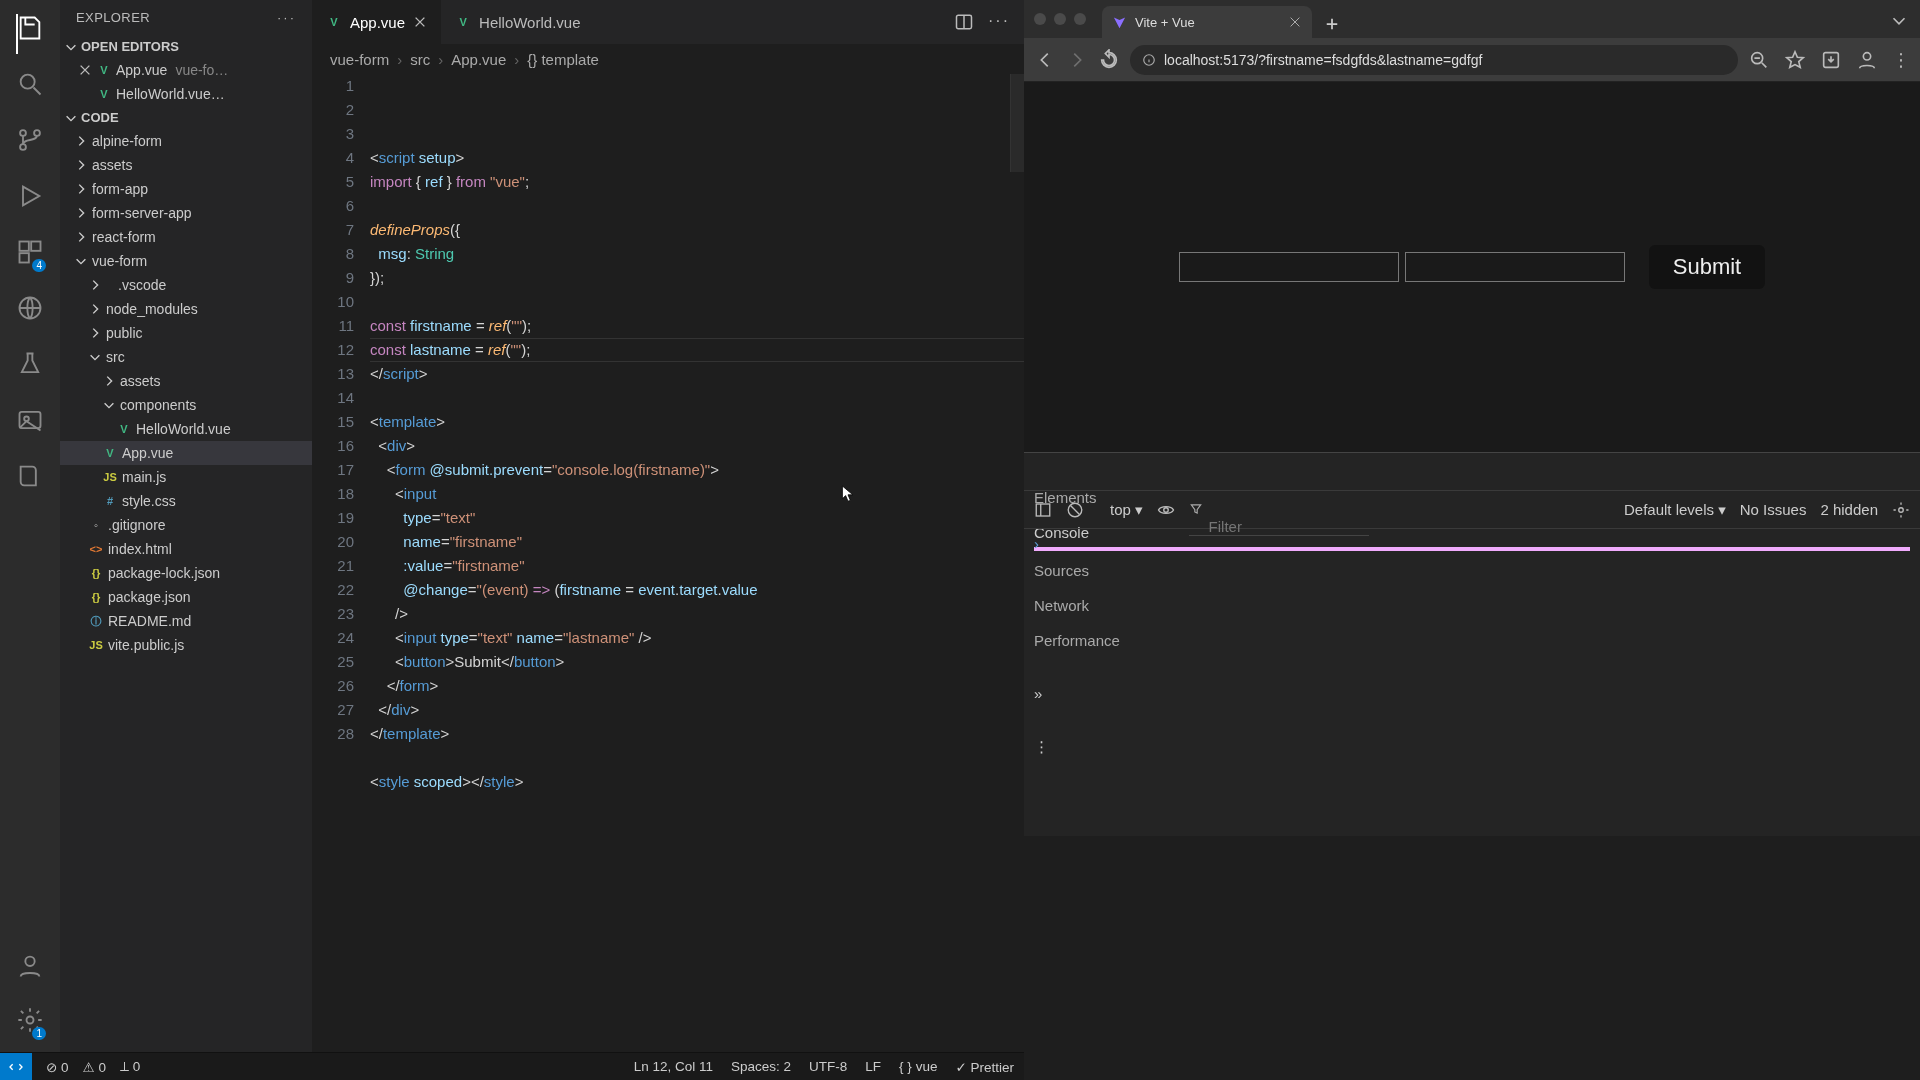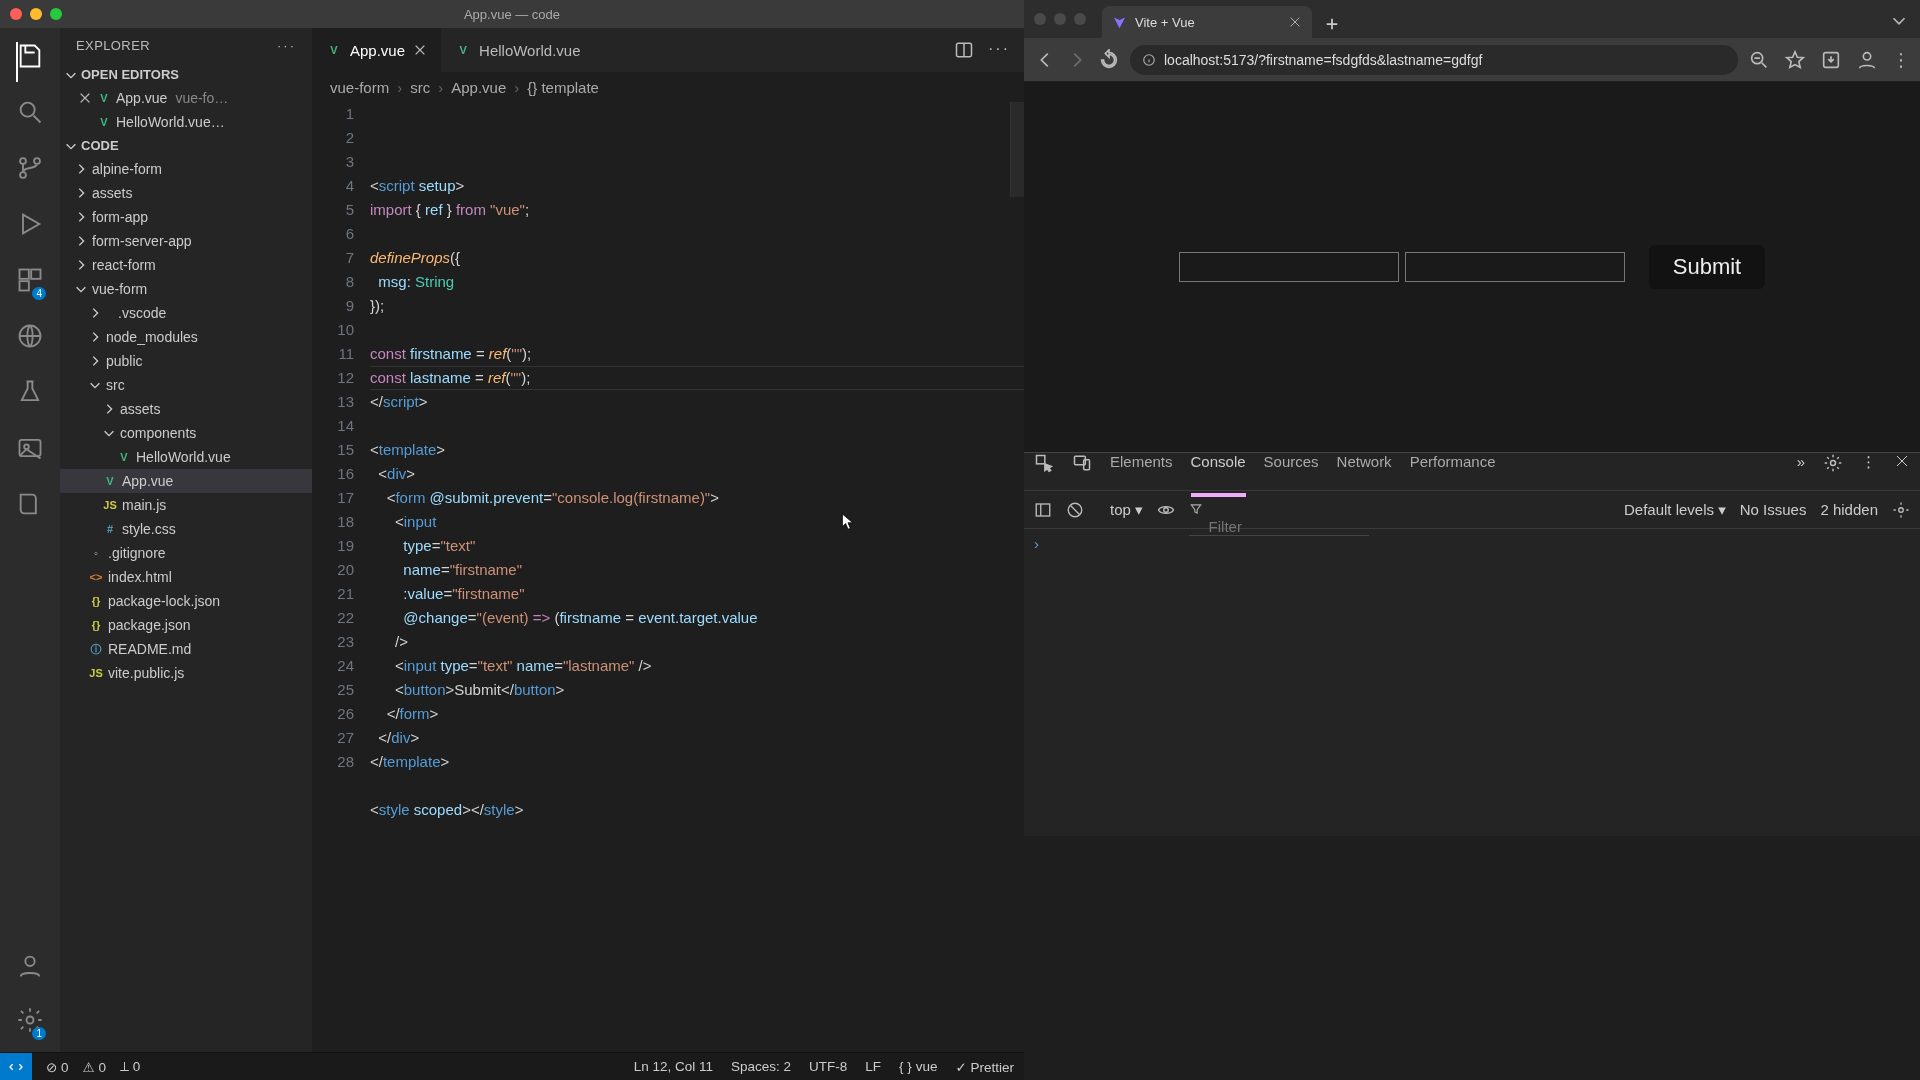--- a/index.html
+++ b/index.html
@@ -75,43 +75,35 @@
   .br-icon { width: 22px; height: 22px; stroke: #bbb; fill: none; stroke-width: 1.8; cursor: pointer; }
   .omnibox { flex: 1; height: 30px; background: #2a2a2a; border-radius: 15px; display: flex; align-items: center; padding: 0 12px; gap: 8px; color: #ddd; font-size: 14px; }
   .br-right { display: flex; gap: 14px; align-items: center; }
 
   .page { flex: 1; background: #1a1a1a; display: flex; flex-direction: column; min-height: 0; }
   .page-content { height: 370px; display: flex; align-items: center; justify-content: center; gap: 6px; }
   .page-content input { width: 220px; height: 30px; background: #1a1a1a; border: 1px solid #777; color: #eee; font-size: 15px; padding: 0 4px; }
   .page-content button { height: 44px; padding: 0 24px; background: #121212; border: none; border-radius: 6px; color: #eee; font-size: 22px; margin-left: 18px; cursor: pointer; }
 
   .devtools { flex: 1; border-top: 1px solid #444; background: #242424; display: flex; flex-direction: column; font-size: 15px; color: #ccc; min-height: 0; }
-  .dt-tabs { display: flex; height: 38px; gap: 18px; padding: 0 10px; border-bottom: 1px solid #3a3a3a; }
+  .dt-tabs { display: flex; height: 38px; gap: 18px; padding: 0 10px; border-bottom: 1px solid #3a3a3a; flex-direction: column; }
   .dt-tabs .dtab { color: #aaa; cursor: pointer; }
   .dt-tabs .dtab.active { color: #ccc; border-bottom: 4px solid #f0abfc; padding-bottom: 6px; margin-bottom: -7px; }
   .dt-tabs .spacer { flex: 1; }
   .dt-toolbar { display: flex; align-items: center; gap: 14px; height: 38px; padding: 0 10px; border-bottom: 1px solid #3a3a3a; }
   .dt-toolbar select, .dt-toolbar .dd { background: transparent; border: none; color: #ccc; font-size: 15px; margin-left: 12px; }
   .filter-box { flex: none; width: 180px; display: flex; align-items: center; gap: 6px; border-bottom: 1px solid #444; }
   .filter-box input { background: transparent; border: none; color: #ccc; font-size: 15px; outline: none; width: 130px; margin-top: 35px; }
   .dt-console { flex: 1; padding: 6px 10px; }
   .prompt-caret { color: #5a9bd5; }
 </style>
 </head>
 <body>
 
 <div class="vscode">
-  <div class="mac-title">
-    <div class="mac-dots">
-      <div class="mac-dot mac-red"></div>
-      <div class="mac-dot mac-yellow"></div>
-      <div class="mac-dot mac-green"></div>
-    </div>
-    <div class="mac-title-text">App.vue — code</div>
-  </div>
 
   <div class="vscode-main">
 
     <div class="activity-bar">
       <div class="active" style="position:relative">
         <svg viewBox="0 0 24 24">
             <path d="M8 3h8l4 4v14H4V3h4z"></path>
             <path d="M8 3v6h8"></path>
           </svg>
       </div>

